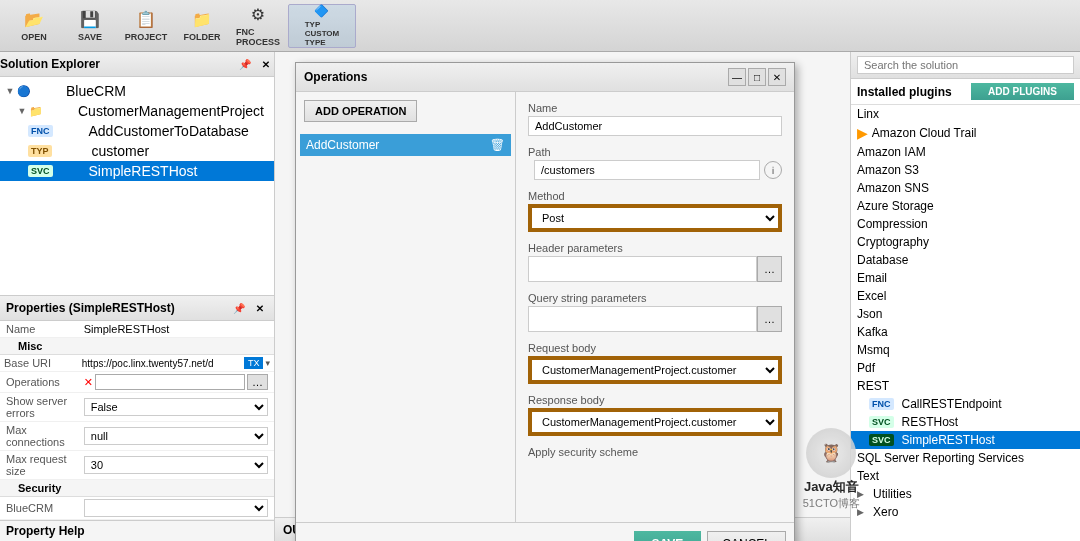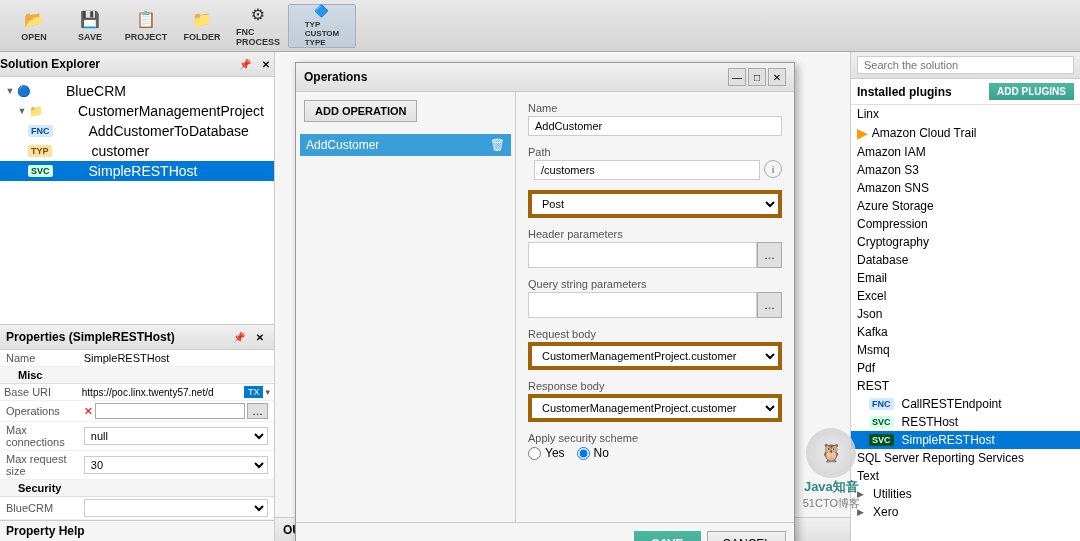--- a/index.html
+++ b/index.html
@@ -187,21 +187,21 @@
       font-weight: bold;
       border-bottom: 1px solid #ddd;
       display: flex;
       align-items: center;
       justify-content: space-between;
     }
     .add-plugins-btn {
       background: linear-gradient(to bottom, #4db8a0, #3da090);
       color: white;
       border: none;
-      padding: 3px 8px;
+      padding: 3px 17px;
       font-size: 10px;
       cursor: pointer;
       font-weight: bold;
     }
     .plugin-list { overflow-y: auto; flex: 1; }
     .plugin-item {
       display: flex;
       align-items: center;
       padding: 2px 6px;
       cursor: pointer;
@@ -291,21 +291,21 @@
     }
     .field-group { margin-bottom: 10px; }
     .field-label { font-size: 11px; color: #555; margin-bottom: 2px; }
     .field-input {
       width: 100%;
       border: 1px solid #ccc;
       padding: 3px 6px;
       font-size: 11px;
       background: white;
     }
-    .field-row { display: flex; gap: 4px; padding-left: 6px; }
+    .field-row { display: flex; align-items: center; gap: 4px; padding-left: 6px; }
     .field-input-with-icon { flex: 1; }
     .field-info-icon {
       width: 18px; height: 18px;
       border: 1px solid #aaa;
       border-radius: 50%;
       display: flex; align-items: center; justify-content: center;
       font-size: 10px; color: #555; cursor: pointer;
     }
     .field-select {
       width: 100%;
@@ -360,21 +360,21 @@
       align-items: center;
       opacity: 0.85;
     }
     .watermark-logo {
       width: 50px; height: 50px;
       background: radial-gradient(circle, #e8e8e8, #c8c8c8);
       border-radius: 50%;
       display: flex; align-items: center; justify-content: center;
       font-size: 18px;
     }
-    .watermark-text { font-size: 13px; font-weight: bold; color: #0f766e; }
+    .watermark-text { font-size: 13px; font-weight: bold; color: #000000; }
     .watermark-sub { font-size: 11px; color: #666; }
   </style>
 </head>
 <body>
 
 <div class="toolbar">
   <div class="toolbar-btn">
     <div class="icon-shape">📂</div>
     <span class="toolbar-label">OPEN</span>
   </div>
@@ -467,20 +467,28 @@
           </td>
         </tr>
         <tr class="prop-row">
           <td>Operations</td>
           <td>
             <div class="ops-container">
               <span class="ops-error">✕</span>
               <input type="text" class="ops-input" value="" style="">
               <button class="ops-ellipsis">…</button>
             </div>
+          </td>
+        </tr>
+        <tr class="prop-row">
+          <td>Show server errors</td>
+          <td>
+            <select class="select-field">
+              <option>False</option><option>True</option>
+            </select>
           </td>
         </tr>
         <tr class="prop-row">
           <td>Max connections</td>
           <td>
             <select class="select-field">
               <option>null</option>
             </select>
           </td>
         </tr>
@@ -539,20 +547,21 @@
               <input type="text" class="field-input" value="AddCustomer" style="">
             </div>
             <div class="field-group">
               <div class="field-label">Path</div>
               <div class="field-row">
                 <input type="text" class="field-input field-input-with-icon" value="/customers" style="">
                 <div class="field-info-icon">ℹ</div>
               </div>
             </div>
             <div class="field-group">
+              <div class="field-label">Method</div>
               <select class="field-select">
                 <option>Post</option><option>Get</option><option>Put</option><option>Delete</option><option>Patch</option>
               </select>
             </div>
             <div class="field-group">
               <div class="field-label">Header parameters</div>
               <div class="field-btn-row">
                 <div style="flex:1;border:1px solid #ccc;height:26px;background:white;"></div>
                 <button class="field-ellipsis-btn">…</button>
               </div>
@@ -571,30 +580,20 @@
               </select>
             </div>
             <div class="field-group">
               <div class="field-label">Response body</div>
               <select class="field-select">
                 <option>CustomerManagementProject.customer</option><option>None</option>
               </select>
             </div>
             <div class="field-group">
               <div class="field-label">Apply security scheme</div>
-              <div class="radio-group">
-                <label class="radio-label">
-                  <input type="radio" name="security" value="Yes" style="">
-                  <span>Yes</span>
-                </label>
-                <label class="radio-label">
-                  <input type="radio" name="security" value="No" checked="" style="">
-                  <span>No</span>
-                </label>
-              </div>
             </div>
           </div>
         </div>
         <div class="dialog-footer">
           <button class="save-btn">SAVE</button>
           <button class="cancel-btn">CANCEL</button>
         </div>
       </div>
     </div>
 

